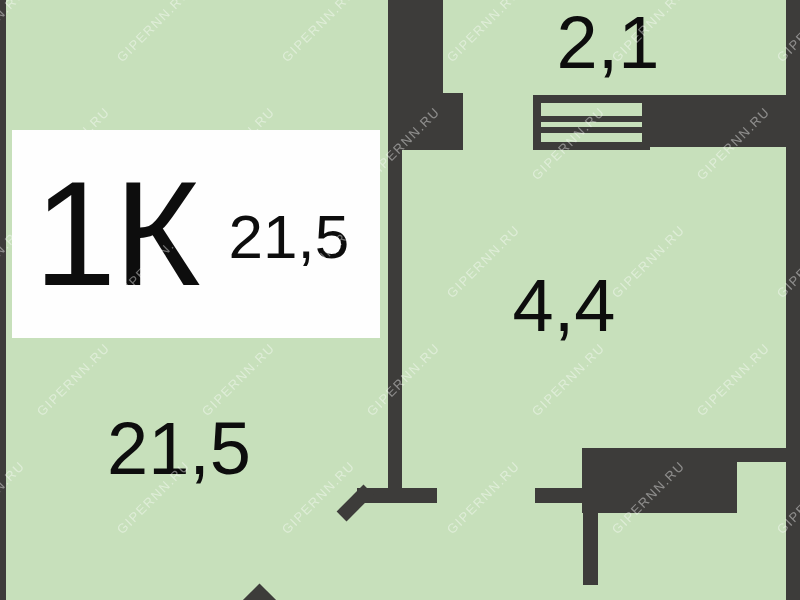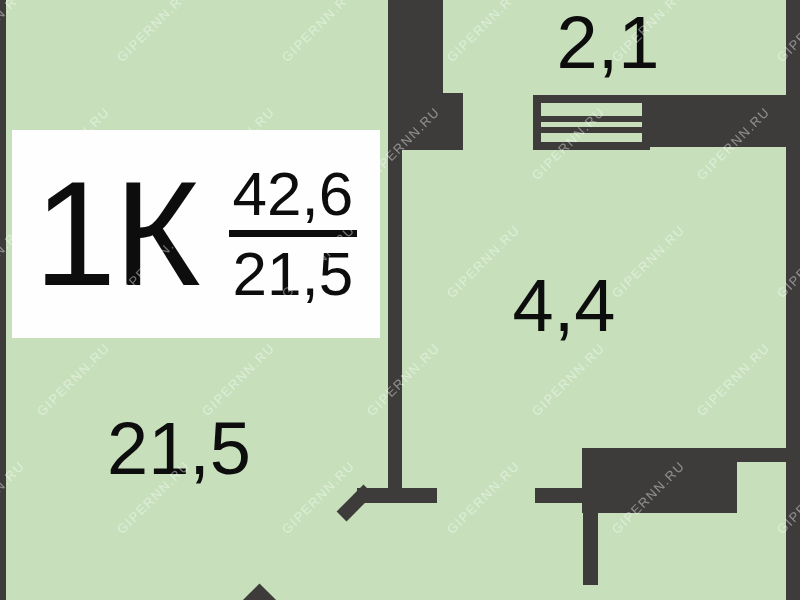--- a/index.html
+++ b/index.html
@@ -122,21 +122,20 @@
   <div class="door-leaf leaf-1"></div>
   <div class="door-leaf leaf-2"></div>
 
   <span class="room-label" style="left:608px;top:6px;">2,1</span>
   <span class="room-label" style="left:564px;top:269px;">4,4</span>
   <span class="room-label" style="left:179px;top:412px;">21,5</span>
 
   <div class="badge">
     <span class="badge-type">1К</span>
     <span class="fraction">
-      <span class="num">42,6</span>
       <span class="den">21,5</span>
     </span>
   </div>
 
   <div class="wm-layer">
       <span class="wm" style="left: -60px; top: 18px;">GIPERNN.RU</span>
       <span class="wm" style="left: 105px; top: 18px;">GIPERNN.RU</span>
       <span class="wm" style="left: 270px; top: 18px;">GIPERNN.RU</span>
       <span class="wm" style="left: 435px; top: 18px;">GIPERNN.RU</span>
       <span class="wm" style="left: 600px; top: 18px;">GIPERNN.RU</span>

